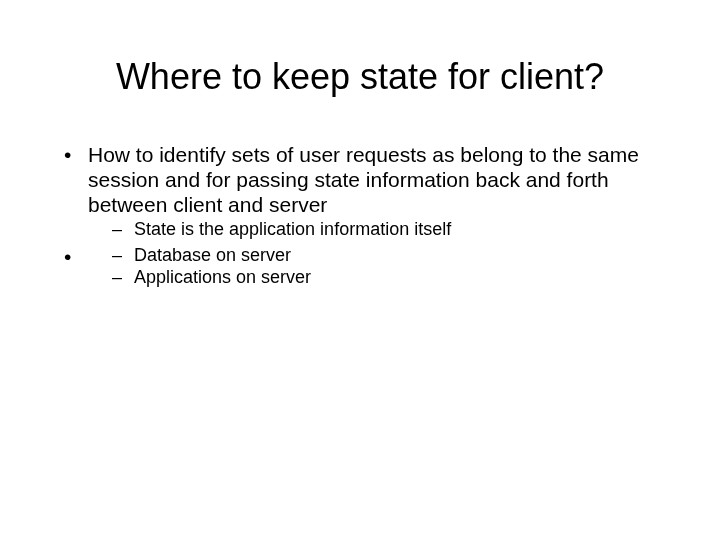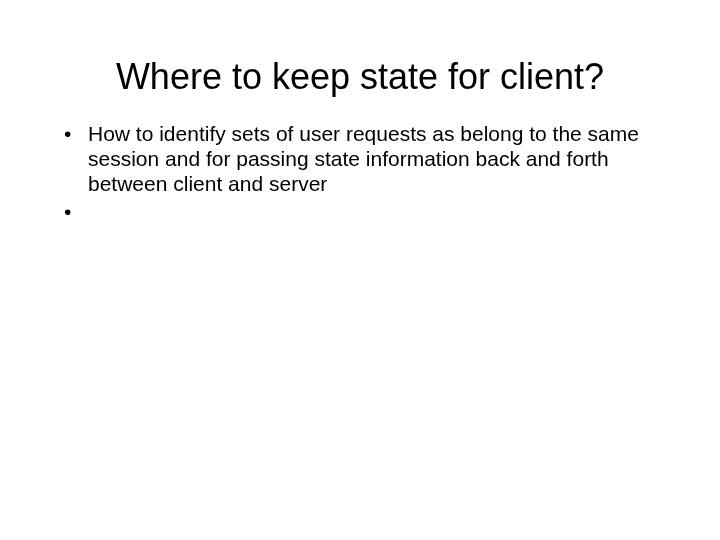--- a/index.html
+++ b/index.html
@@ -17,21 +17,21 @@
     width: 720px;
     height: 540px;
     box-sizing: border-box;
   }
   .title {
     font-family: Arial, Helvetica, sans-serif;
     font-size: 36px;
     font-weight: 400;
     text-align: center;
     margin-top: 56px;
-    margin-bottom: 24px;
+    margin-bottom: 45px;
     letter-spacing: 0px;
   }
   .body {
     padding: 0 32px 0 58px;
   }
   ul.lvl1 {
     list-style: none;
     margin: 0;
     padding: 0;
   }
@@ -74,22 +74,25 @@
 
 <div class="slide">
 
   <div class="title">Where to keep state for client?</div>
 
   <div class="body">
     <ul class="lvl1">
       <li>
         <span>How to identify sets of user requests as belong to the same session and for passing state information back and forth between client and server</span>
         <ul class="lvl2">
+          <li><span>State is the application information itself</span></li>
         </ul>
       </li>
       <li>
         <ul class="lvl2">
+          <li><span>Database on server</span></li>
+          <li><span>Applications on server</span></li>
         </ul>
       </li>
     </ul>
   </div>
 
 </div>
 
 </body></html>

